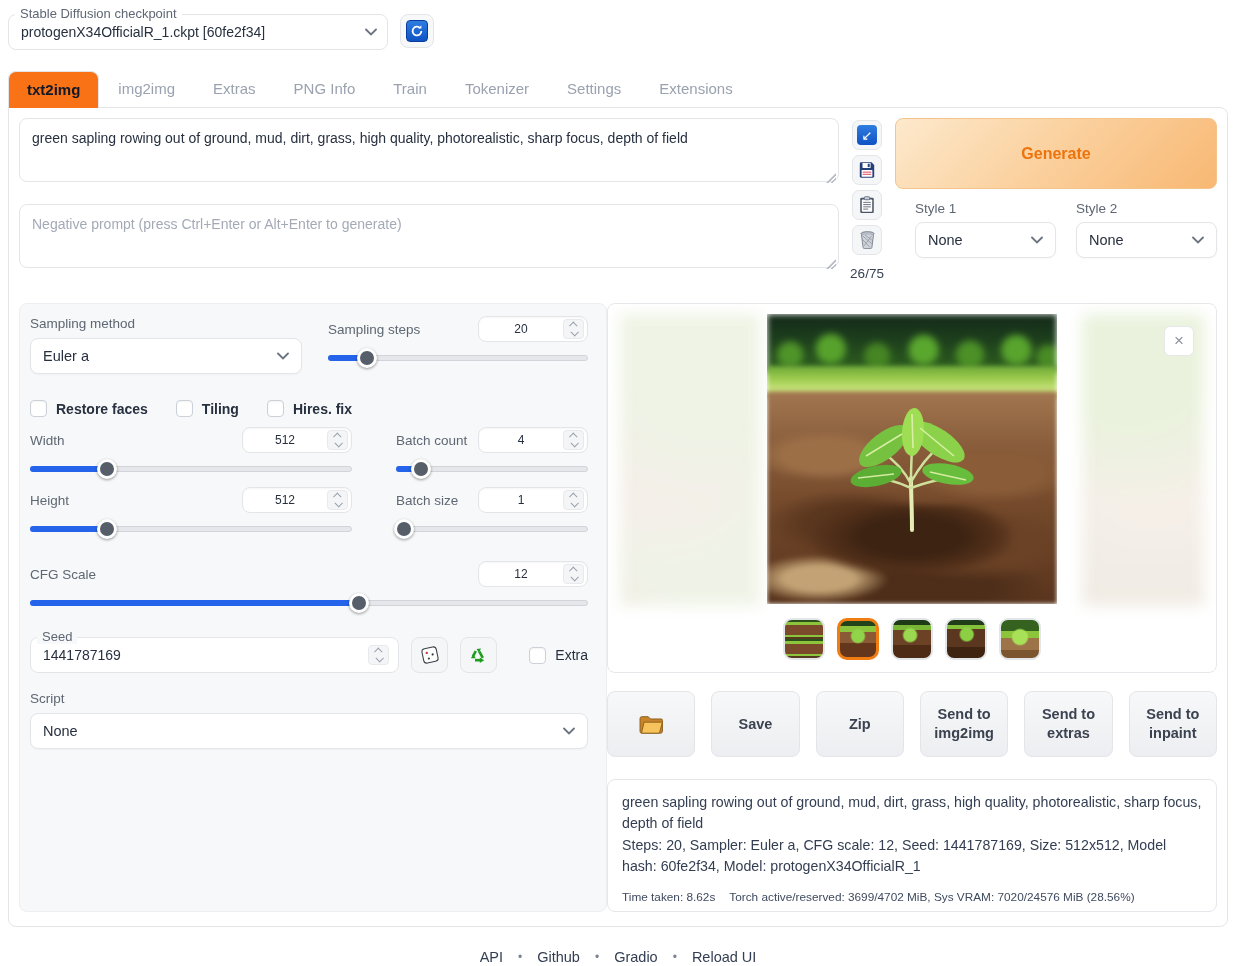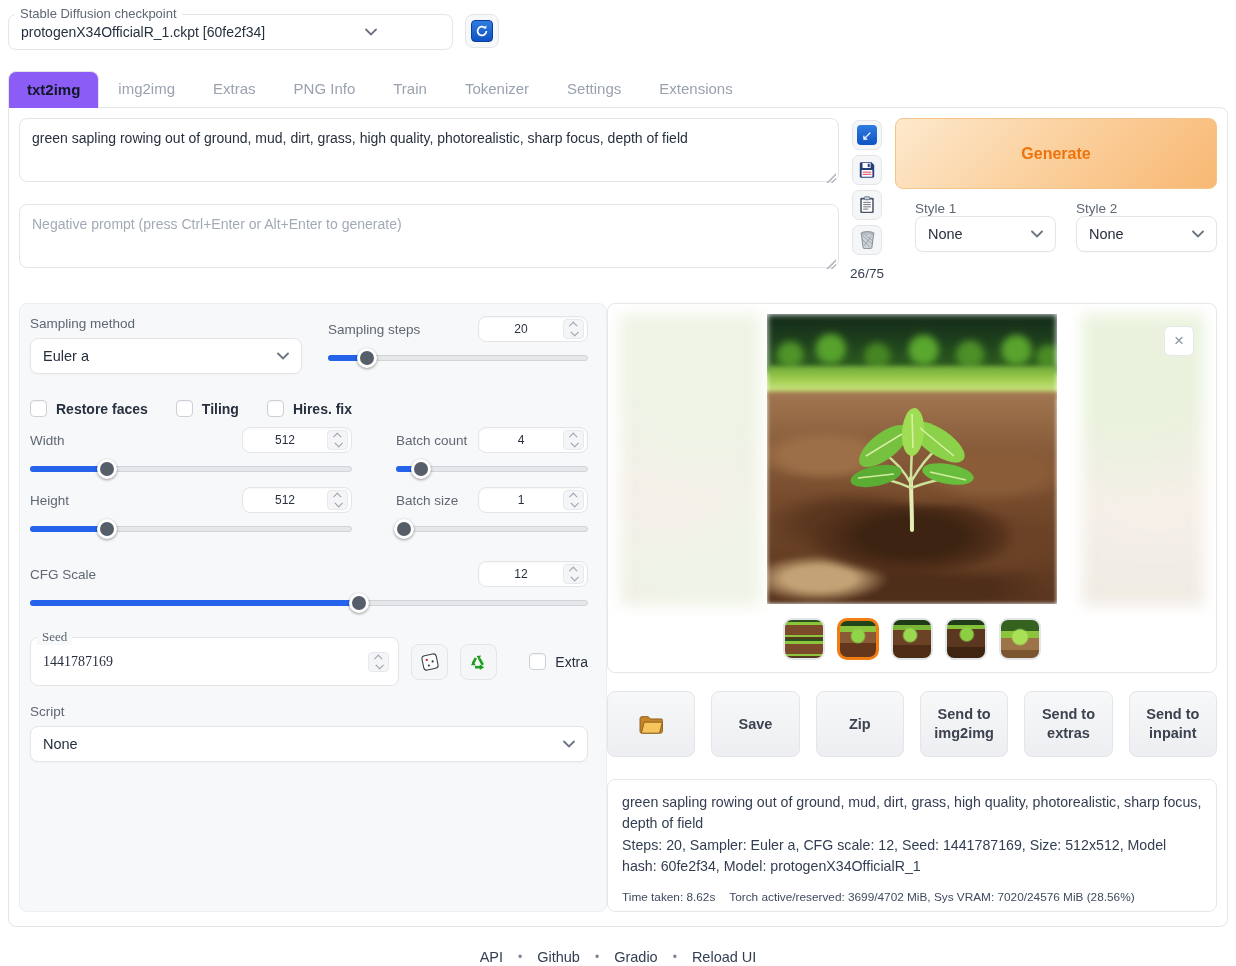--- a/index.html
+++ b/index.html
@@ -12,42 +12,42 @@
   .legend-label { position:absolute; top:-9px; left:6px; background:#fff; padding:0 5px; font-size:13px; color:#5e6773; white-space:nowrap; }
   .ckpt-box { width:380px; height:34px; display:flex; align-items:center; justify-content:space-between; padding:0 12px; cursor:pointer; }
   .ckpt-value { font-size:14px; color:#27303f; }
   .chev-svg { width:12px; height:8px; flex:none; }
   .refresh-btn { width:34px; height:34px; border:1px solid #e3e5e8; border-radius:8px; background:#f7f8f9; display:grid; place-items:center; cursor:pointer; margin-top:0; }
   .refresh-blue { width:22px; height:22px; border-radius:4px; background:linear-gradient(180deg,#2f7de0,#0f52c4); border:1px solid #0a3e9e; display:grid; place-items:center; }
 
   
   .tabs { display:flex; align-items:flex-end; padding:16px 0 0 8px; position:relative; z-index:2; }
   .tab { font-size:15px; color:#9aa2af; padding:9px 18px 10px; cursor:pointer; border:1px solid transparent; border-bottom:none; white-space:nowrap; }
-  .tab.active { color:#111827; font-weight:700; background:#8b5cf6; border-color:#e3e5e8; border-radius:8px 8px 0 0; margin-bottom:-1px; }
+  .tab.active { color:#111827; font-weight:700; background:#f97316; border-color:#e3e5e8; border-radius:8px 8px 0 0; margin-bottom:-1px; }
 
   
   .main-card { margin:0 8px; border:1px solid #e3e5e8; border-radius:0 8px 8px 8px; background:#fff; padding:10px 10px 14px; min-height:775px; position:relative; z-index:1; }
 
   
   .top-row { display:flex; gap:12px; }
   .prompt-col { flex:1; display:flex; flex-direction:column; gap:18px; }
   .ta-wrap { position:relative; }
   textarea { width:100%; height:64px; border:1px solid #e3e5e8; border-radius:8px; padding:9px 12px; font-family:"Liberation Sans",sans-serif; font-size:14px; color:#27303f; resize:none; outline:none; background:#fff; line-height:1.45; }
   textarea::placeholder { color:#a3aab6; }
   .grip { position:absolute; right:3px; bottom:3px; width:10px; height:10px; clip-path:polygon(100% 0,0 100%,100% 100%); background:repeating-linear-gradient(135deg,#b9bec6 0 1.5px,transparent 1.5px 3.5px); pointer-events:none; }
   .mini-col { width:32px; display:flex; flex-direction:column; gap:5px; align-items:center; padding-top:2px; }
   .mini-btn { width:30px; height:30px; border:1px solid #e3e5e8; border-radius:7px; background:#f5f6f8; display:grid; place-items:center; cursor:pointer; }
   .arrow-blue { width:20px; height:20px; border-radius:4px; background:linear-gradient(180deg,#2f7de0,#0f52c4); color:#fff; font-size:13px; display:grid; place-items:center; line-height:1; }
   .token-counter { font-size:13.5px; color:#374151; margin-top:6px; }
 
   .gen-col { width:322px; display:flex; flex-direction:column; }
   .generate-btn { width:100%; height:71px; border:1px solid #f5c48c; border-radius:8px; background:linear-gradient(135deg,#fde9cd 0%,#fbd2a1 45%,#f8b873 100%); color:#ed730c; font-weight:700; font-size:16px; font-family:"Liberation Sans",sans-serif; cursor:pointer; }
   .styles-row { display:flex; gap:20px; padding-left:20px; margin-top:12px; }
   .style-block { width:141px; }
-  .style-label { font-size:13.5px; color:#5e6773; }
+  .style-label { font-size:13.5px; color:#5e6773; margin-bottom:6px; }
   .select { background:#fff; border:1px solid #e3e5e8; border-radius:8px; height:36px; display:flex; align-items:center; justify-content:space-between; padding:0 12px; font-size:14.5px; color:#27303f; cursor:pointer; box-shadow:0 1px 2px rgba(0,0,0,.03); }
 
   
   .content-row { display:flex; margin-top:22px; }
 
   
   .left-panel { width:588px; background:#f7f8f9; border:1px solid #eceef1; border-radius:8px; padding:12px 18px 20px 10px; }
   .field-label { font-size:13.5px; color:#5e6773; }
   .row-sampling { display:flex; gap:26px; }
   .samp-method { width:272px; }
@@ -72,21 +72,21 @@
   .check-label { font-size:14px; color:#27303f; font-weight:600; }
 
   .dims-grid { display:flex; gap:44px; margin-top:10px; }
   .dims-left { width:322px; }
   .dims-right { flex:1; }
   .dim-block { margin-bottom:8px; }
 
   .cfg-block { margin-top:14px; }
 
   .seed-row { display:flex; gap:12px; align-items:center; margin-top:24px; }
-  .seed-box { flex:1; height:49px; display:flex; align-items:center; justify-content:space-between; padding:0 6px 0 12px; background:#fff;font-family:Liberation Serif, serif; }
+  .seed-box { flex:1; height:36px; display:flex; align-items:center; justify-content:space-between; padding:0 6px 0 12px; background:#fff; }
   .seed-box .legend-label { background:#f7f8f9; }
   .seed-val { font-size:14px; color:#27303f; }
   .icon-btn { width:37px; height:36px; border:1px solid #e3e5e8; border-radius:8px; background:#f5f6f8; display:grid; place-items:center; cursor:pointer; }
   .extra-check { margin-left:4px;padding-left:16px; }
 
   .script-block { margin-top:18px; }
   .script-block .select { margin-top:7px; }
 
   
   .right-panel { flex:1; display:flex; flex-direction:column; }
@@ -162,21 +162,21 @@
   .bullet { color:#7c8494; font-size:12px; }
 
   svg { display:block; }
 </style>
 </head>
 <body>
 
 <div class="page">
 
   <div class="ckpt-area">
-    <div class="legend-box" style="width:445px">
+    <div class="legend-box" style="width:380px">
       <span class="legend-label">Stable Diffusion checkpoint</span>
       <div class="ckpt-box">
         <span class="ckpt-value">protogenX34OfficialR_1.ckpt [60fe2f34]</span>
         <svg class="chev-svg" viewBox="0 0 12 8">
             <path d="M1 1.5 L6 6.5 L11 1.5" fill="none" stroke="#6b7280" stroke-width="1.8" stroke-linecap="round"></path>
           </svg>
       </div>
     </div>
     <div class="refresh-btn">
       <div class="refresh-blue">

